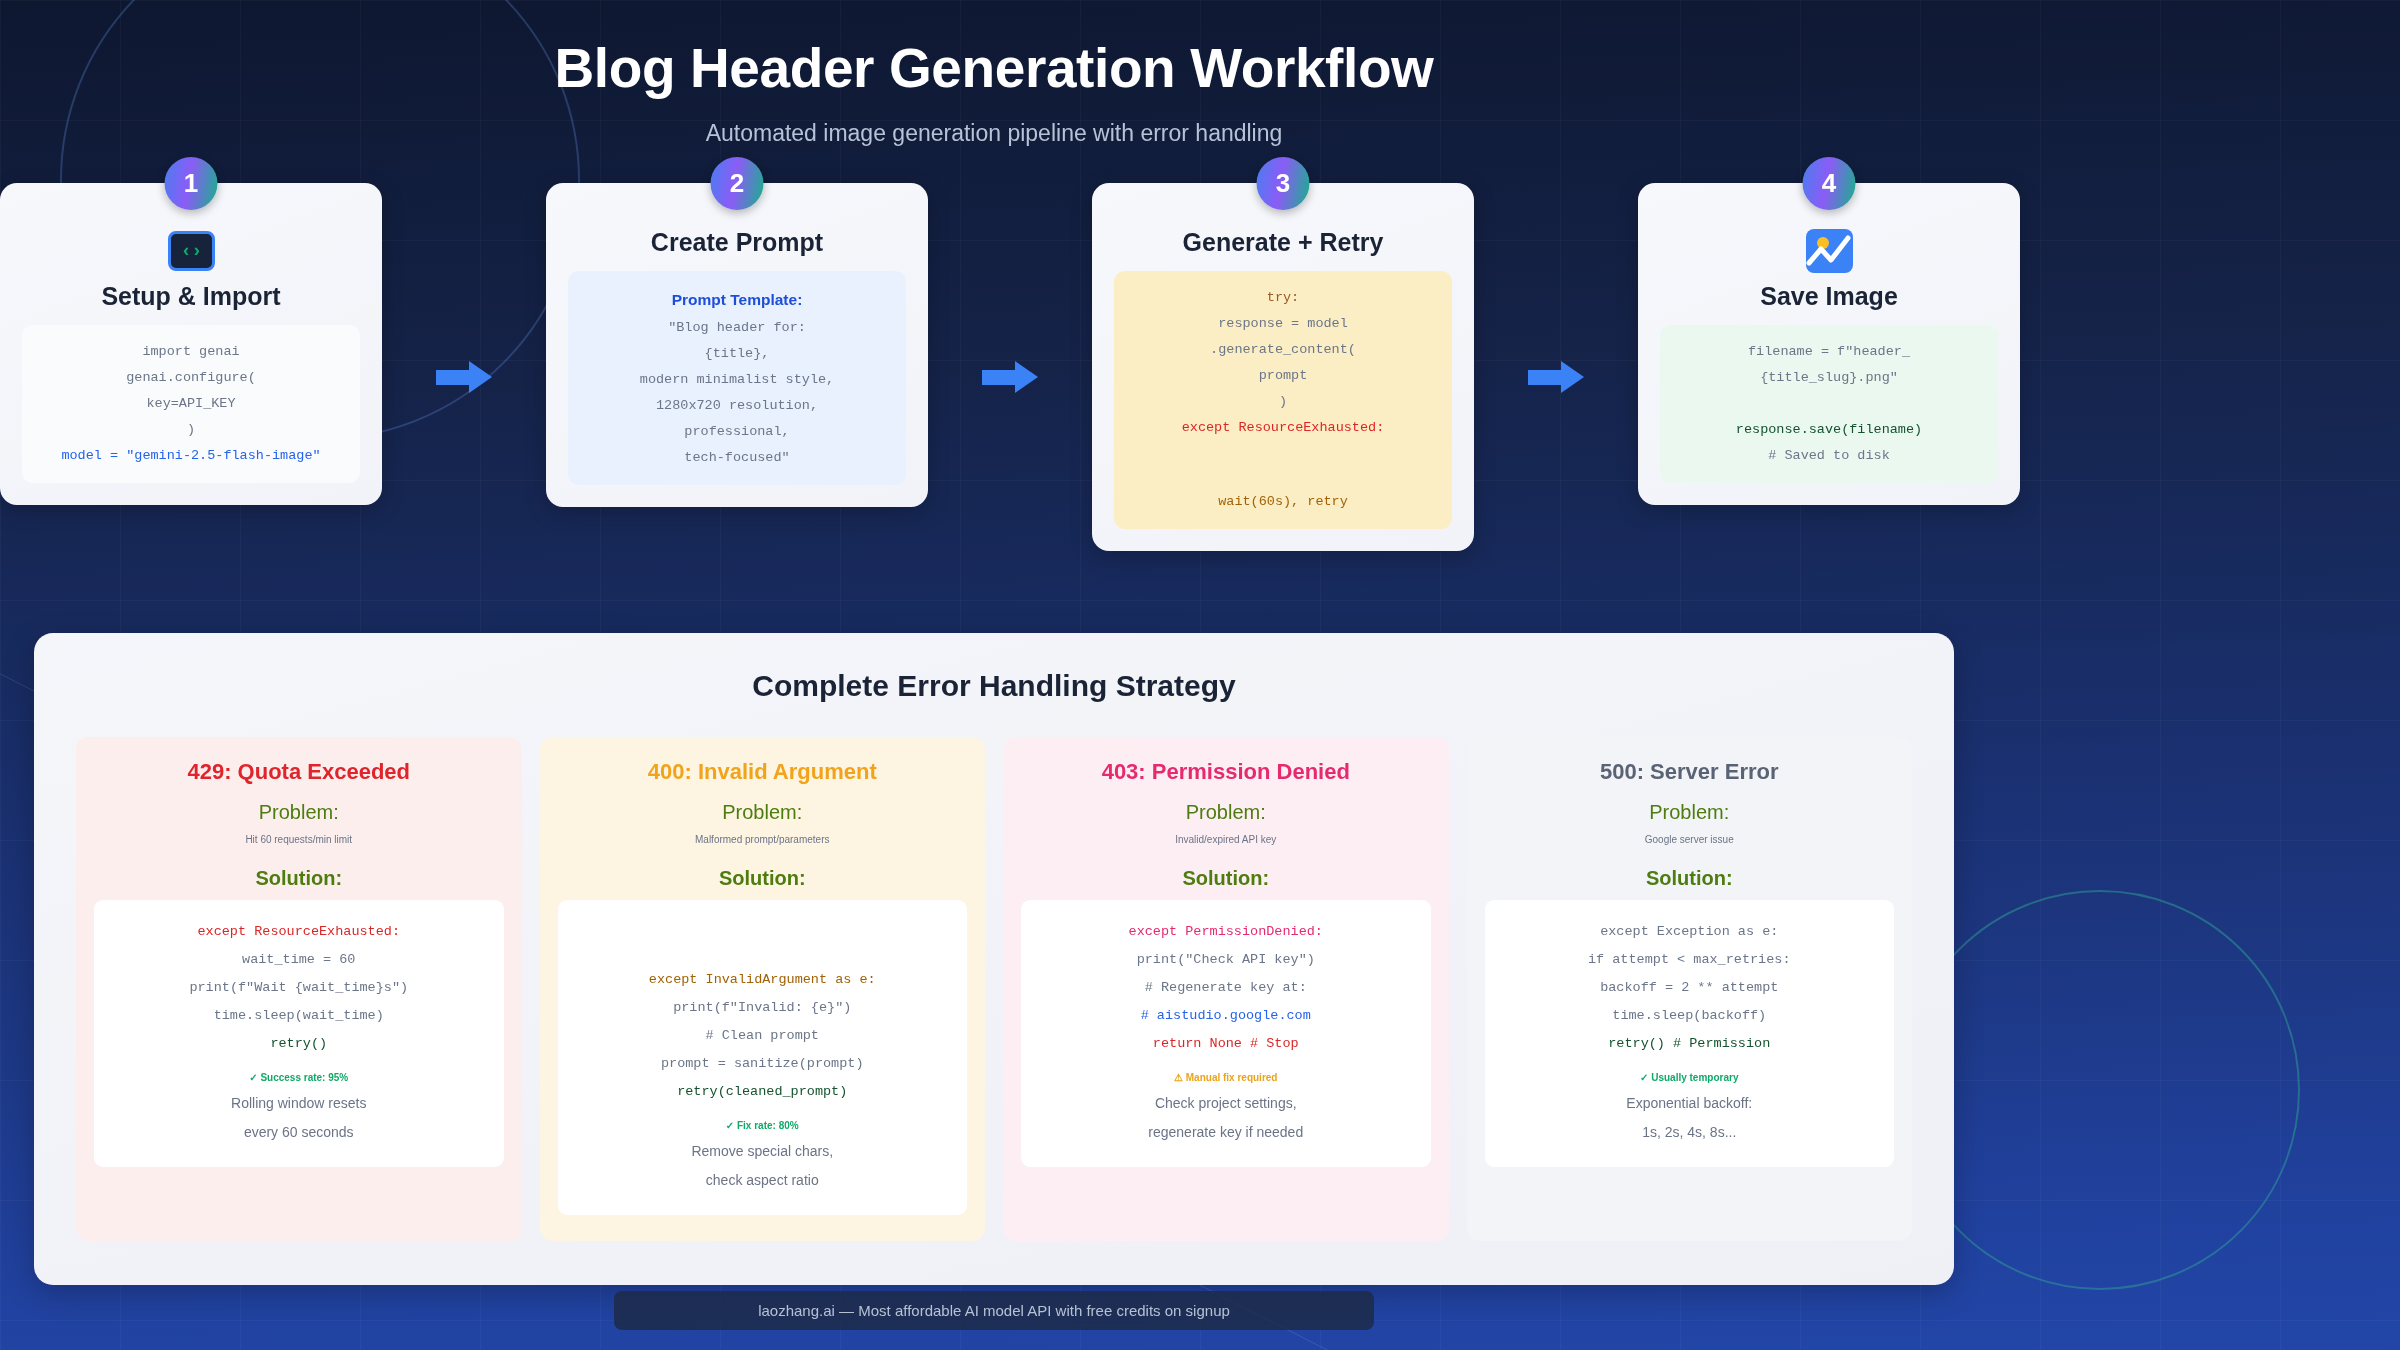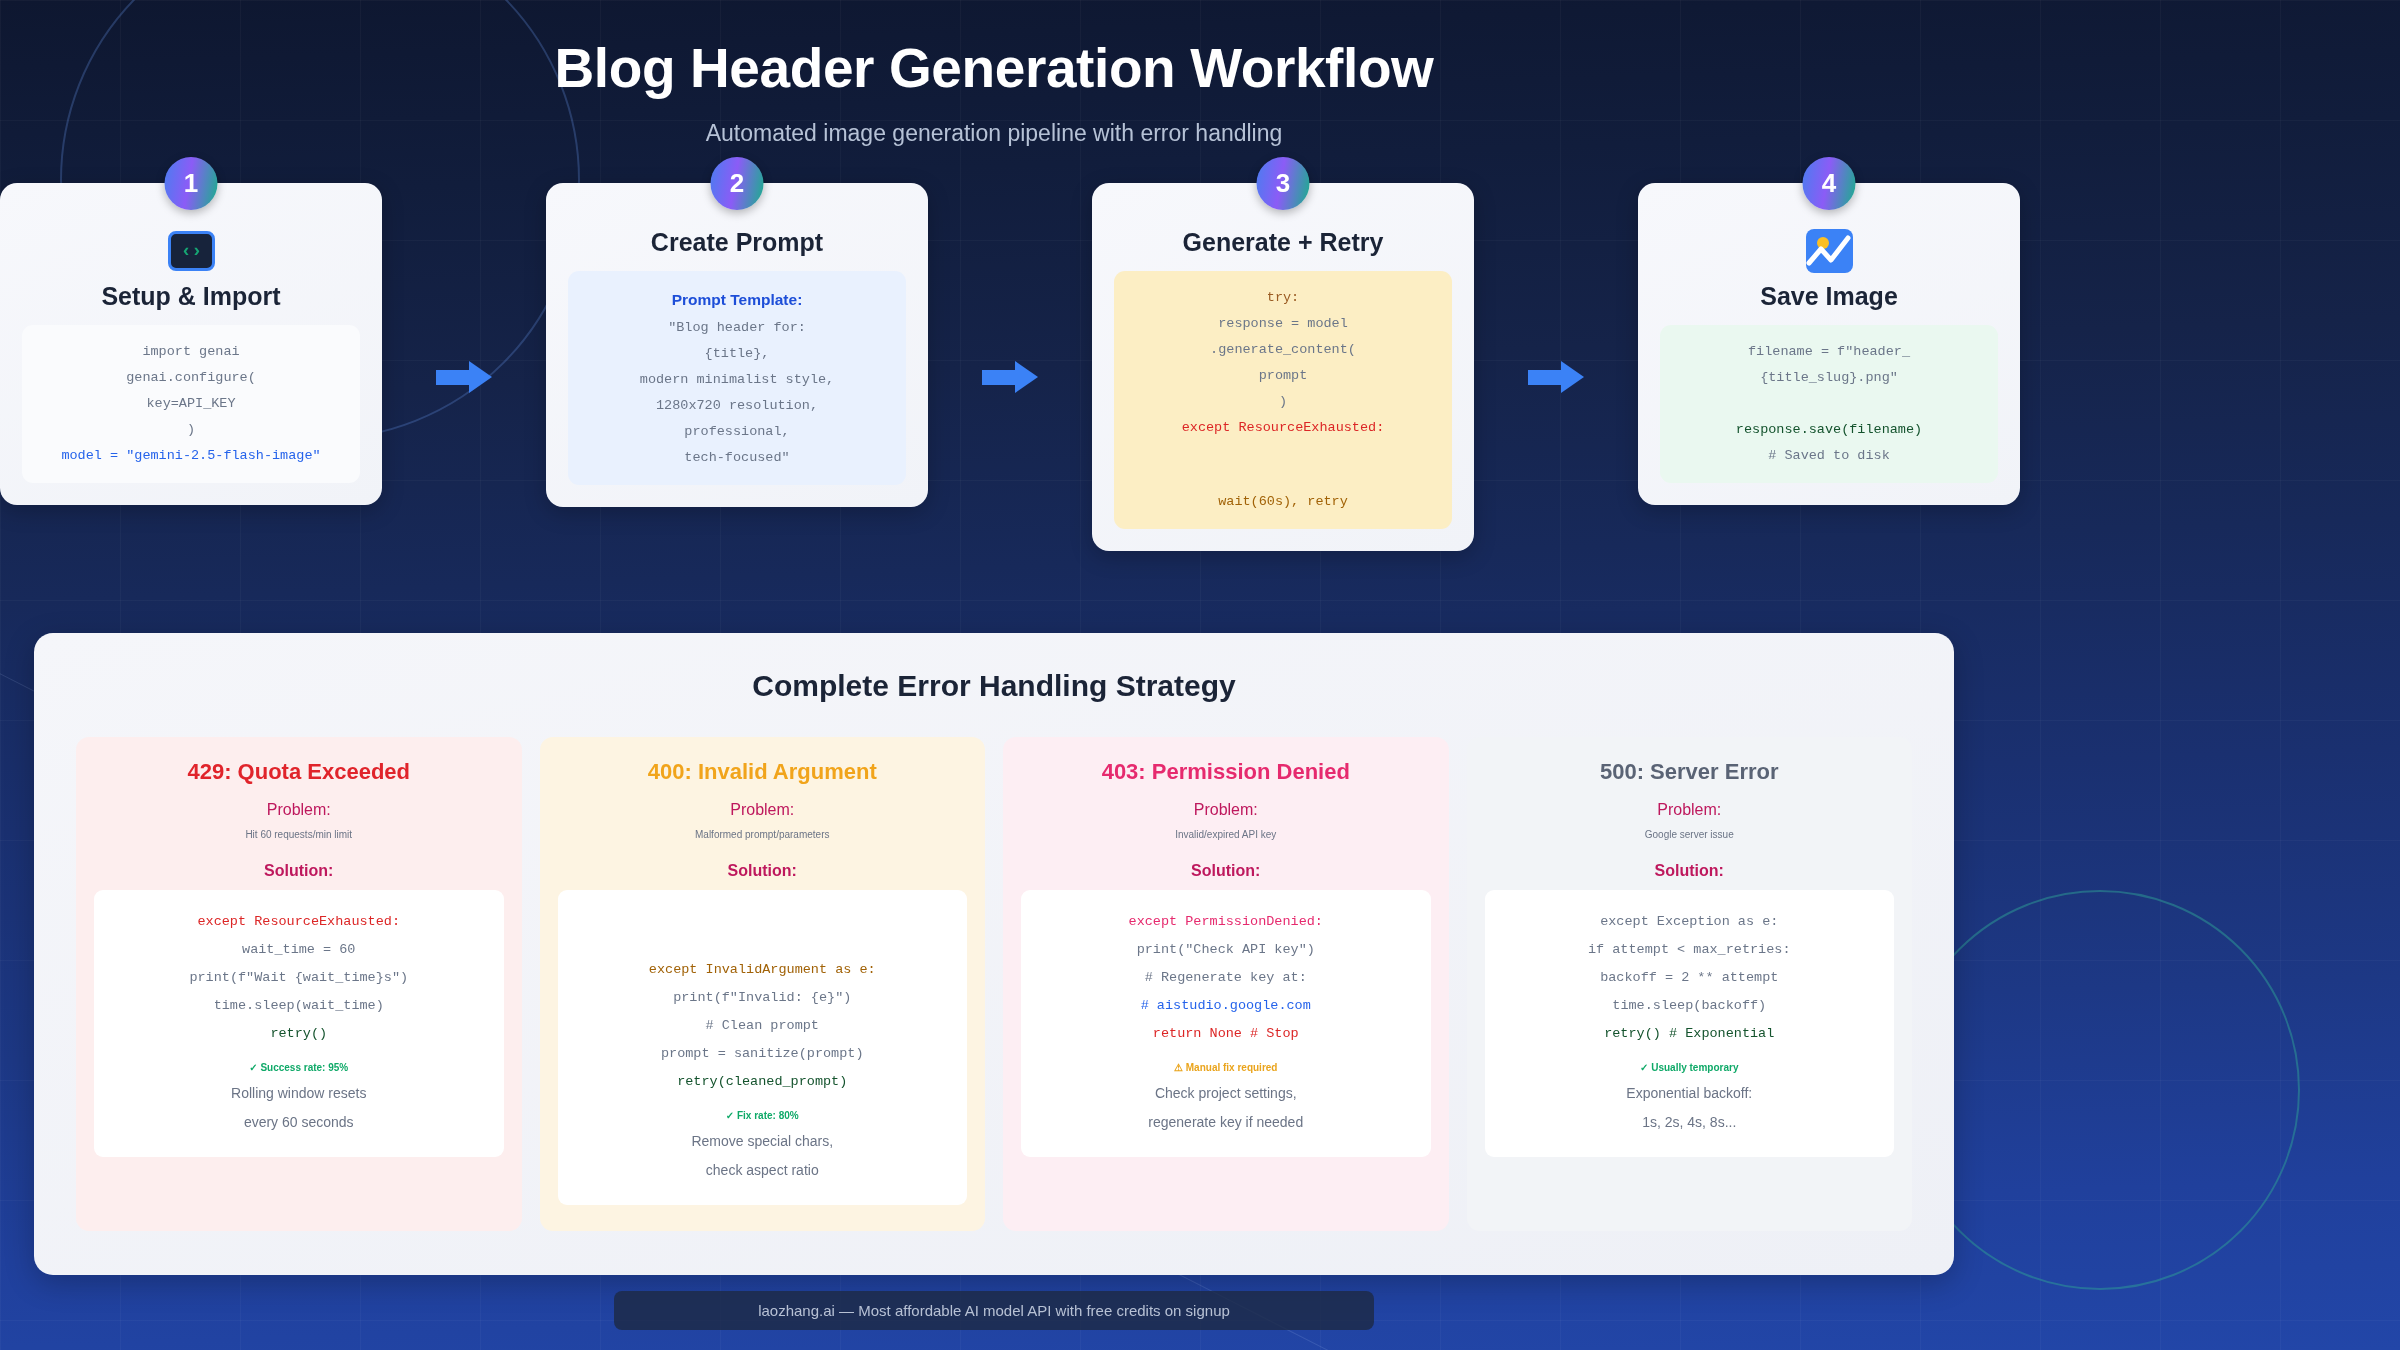--- a/index.html
+++ b/index.html
@@ -224,21 +224,21 @@
   .err-card.amber  { background: #fdf4e2; }
   .err-card.pink   { background: #fdeef3; }
   .err-card.gray   { background: #f2f4f7; }
 
   .err-title { font-size: 22px; font-weight: bold; margin-bottom: 16px; }
   .err-title.red   { color: #e0242b; }
   .err-title.amber { color: #f1a41b; }
   .err-title.pink  { color: #e62a6e; }
   .err-title.gray  { color: #5a6375; }
 
-  .err-label { font-size: 16px; color: #be185d; margin-bottom: 10px; }
+  .err-label { font-size: 20px; color: #4d7c0f; margin-bottom: 10px; }
   .err-label.bold { font-weight: bold; }
   .err-text  { font-size: 10px; color: #6b7486; margin-bottom: 22px; }
 
   .err-code {
     background: #ffffff;
     border-radius: 9px;
     padding: 18px 10px 20px;
     font-family: "Liberation Mono", monospace;
     font-size: 13.5px;
     line-height: 2.08;
@@ -393,21 +393,21 @@
         <div class="err-card gray">
           <div class="err-title gray">500: Server Error</div>
           <div class="err-label">Problem:</div>
           <div class="err-text">Google server issue</div>
           <div class="err-label bold">Solution:</div>
           <div class="err-code">
             <div class="cl-gray">except Exception as e:</div>
             <div class="cl-gray">if attempt &lt; max_retries:</div>
             <div class="cl-gray">backoff = 2 ** attempt</div>
             <div class="cl-gray">time.sleep(backoff)</div>
-            <div class="cl-green">retry() # Exponential</div>
+            <div class="cl-green">retry() # Permission</div>
             <span class="spacer"></span>
             <div class="err-note-title green">✓ Usually temporary</div>
             <div class="err-note">Exponential backoff:</div>
             <div class="err-note">1s, 2s, 4s, 8s...</div>
           </div>
         </div>
       </div>
   </div>
 
   <div id="footer">

